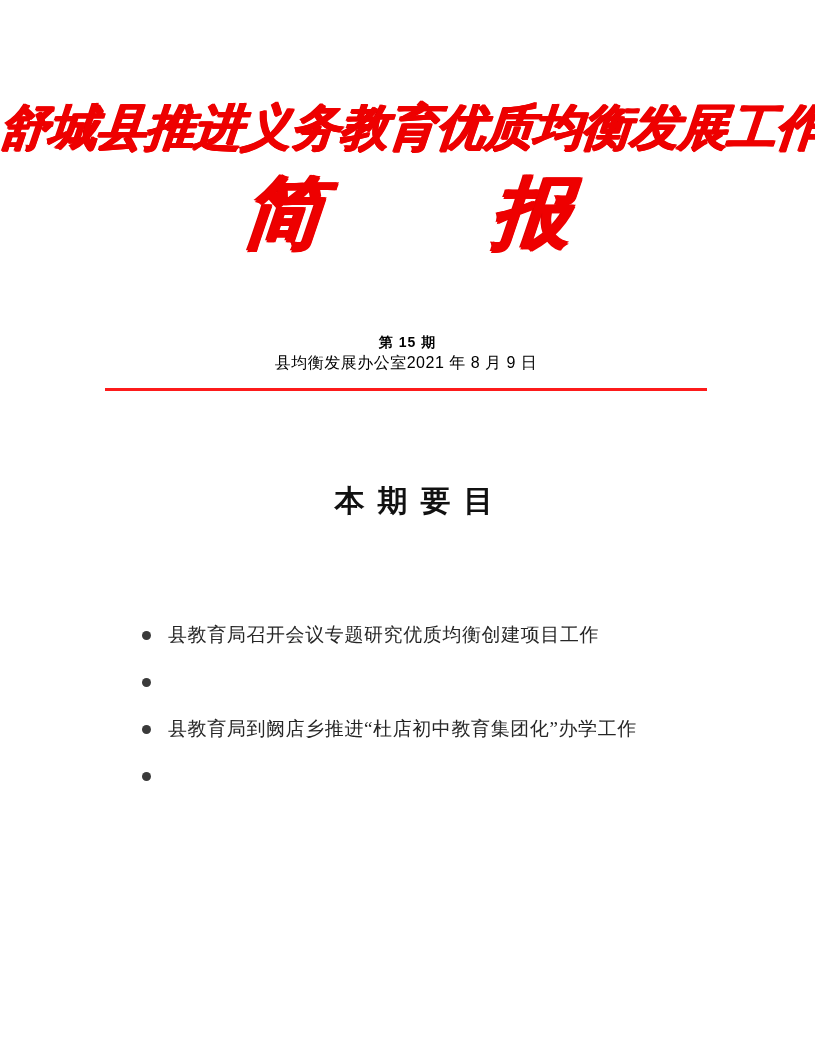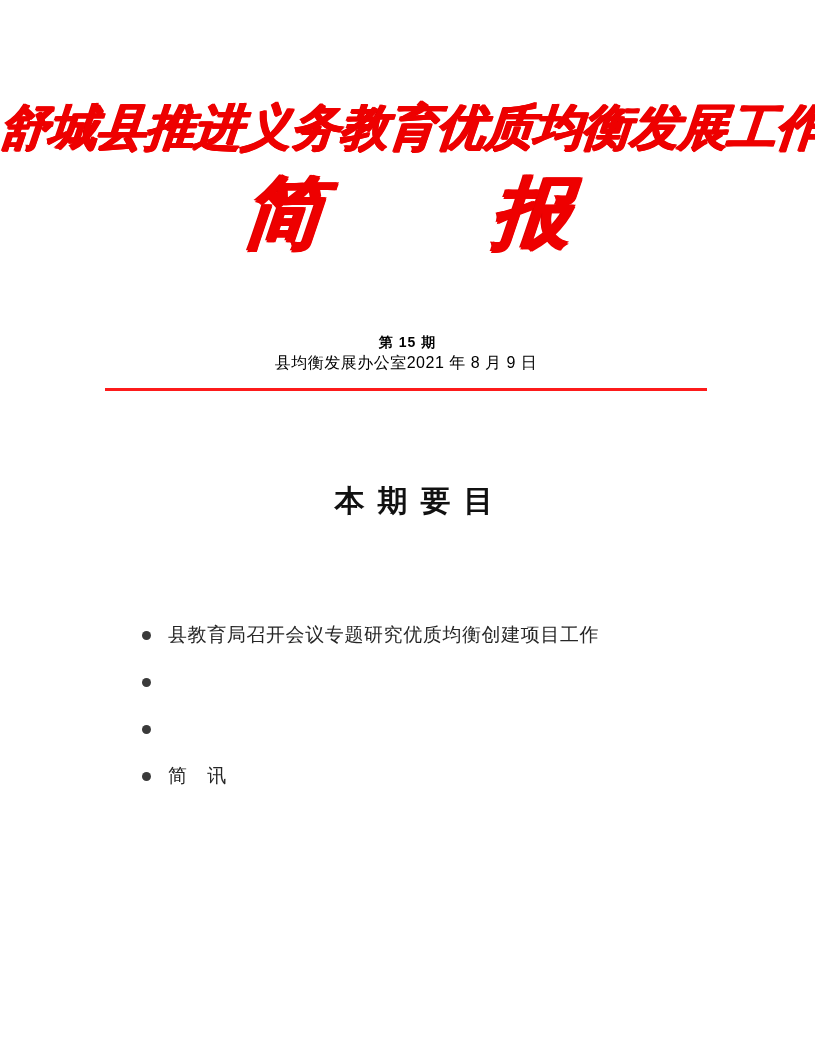--- a/index.html
+++ b/index.html
@@ -184,20 +184,20 @@
   <ul class="contents-list">
     <li class="contents-item">
       <span class="bullet"></span>
       <span class="item-text">县教育局召开会议专题研究优质均衡创建项目工作</span>
     </li>
     <li class="contents-item">
       <span class="bullet"></span>
     </li>
     <li class="contents-item">
       <span class="bullet"></span>
-    </li>
-    <li class="contents-item">
-      <span class="bullet"></span>
-      <span class="item-text">简　讯</span>
+      <span class="item-text">县教育局到阙店乡推进“杜店初中教育集团化”办学工作</span>
+    </li>
+    <li class="contents-item">
+      <span class="bullet"></span>
     </li>
   </ul>
 
 </div>
 
 </body></html>

